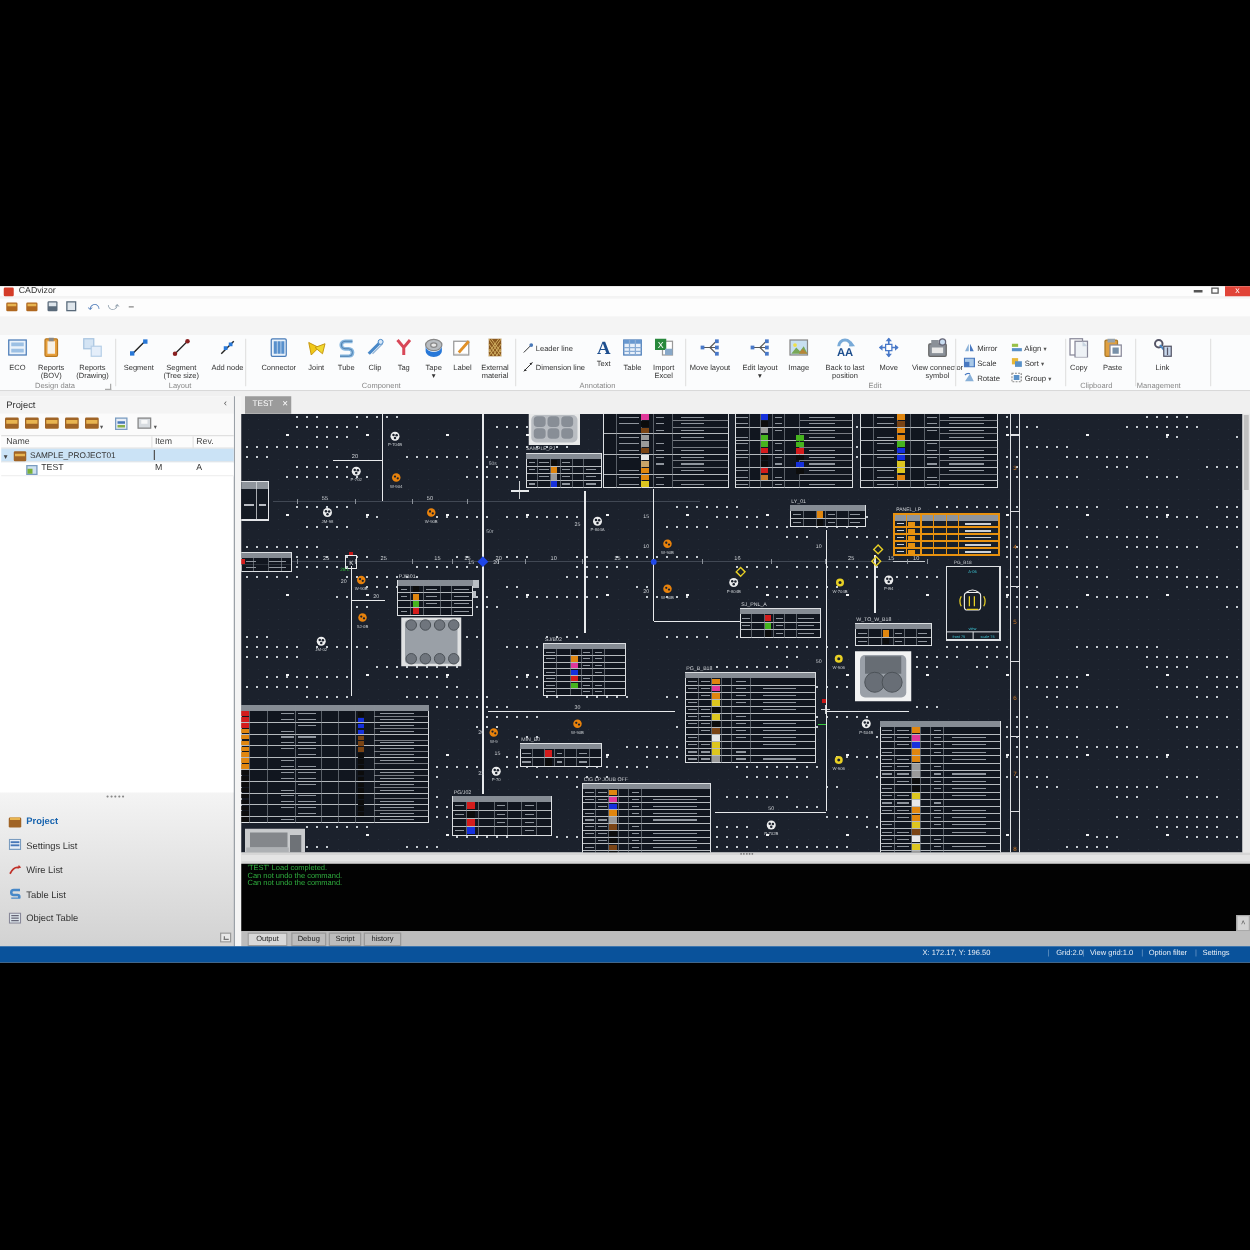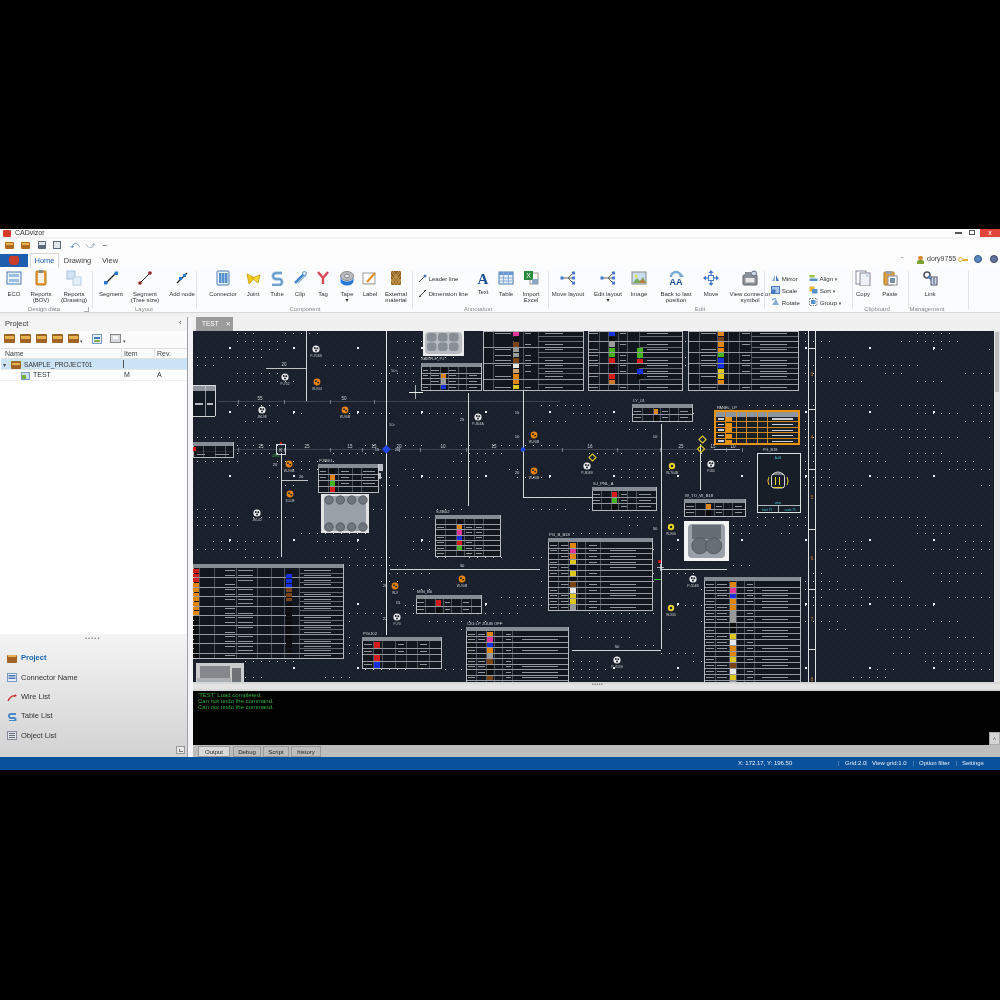--- a/index.html
+++ b/index.html
@@ -24,40 +24,20 @@
       </div>
 <div class="abs" style="left:38px;top:2px;width:8px;height:8px;background:#5a6a7a;border-radius:1px">
         <div style="margin:1px 1px 0;height:3px;background:#dfe6ec"></div>
       </div>
 <div class="abs" style="left:53px;top:2px;width:8px;height:8px;border:1px solid #5a6a7a;background:#dfe6ec"></div>
 <div class="abs" style="left:70px;top:2px;width:10px;height:8px;color:#4a78b8;font-size:9px;line-height:8px">⤺</div>
 <div class="abs" style="left:86px;top:2px;width:10px;height:8px;color:#8a9aa8;font-size:9px;line-height:8px">⤻</div>
 <div class="abs" style="left:103px;top:6px;width:4px;height:1px;background:#888"></div>
 </div>
 
-<div class="abs" style="left:0;top:24px;width:1000px;height:15px;background:#fdfdfd">
-<div class="abs" style="left:0;top:1px;width:28px;height:13px;background:#1d5fae">
-        <div class="abs" style="left:9px;top:2px;width:10px;height:9px;background:#c83c28;border-radius:2px 2px 4px 4px"></div>
-      </div>
-<div class="abs" style="left:30px;top:0;width:29px;height:15px;background:#fff;border:1px solid #d8d8d8;border-bottom:none;font-size:7.5px;color:#1d5fae;text-align:center;line-height:14px">Home</div>
-<div class="abs" style="left:63px;top:1px;width:29px;height:14px;font-size:7.5px;color:#444;text-align:center;line-height:13px">Drawing</div>
-<div class="abs" style="left:99px;top:1px;width:22px;height:14px;font-size:7.5px;color:#444;text-align:center;line-height:13px">View</div>
-<div class="abs" style="left:901px;top:2px;font-size:8px;color:#666">ˇ</div>
-<div class="abs" style="left:917px;top:3px;width:7px;height:8px">
-        <div style="width:5px;height:4px;background:#d88830;border-radius:2px;margin:0 auto"></div>
-        <div style="width:7px;height:4px;background:#7aa030;border-radius:2px 2px 0 0"></div>
-      </div>
-<div class="abs" style="left:927px;top:2px;font-size:7px;color:#444">dory9755</div>
-<div class="abs" style="left:958px;top:3px;width:10px;height:7px">
-        <div style="position:absolute;left:0;top:1px;width:5px;height:5px;border:1.5px solid #d8b028;border-radius:50%"></div>
-        <div style="position:absolute;left:5px;top:3px;width:5px;height:1.5px;background:#d8b028"></div>
-      </div>
-<div class="abs" style="left:974px;top:2px;width:8px;height:8px;background:#5888c0;border-radius:50%;border:1px solid #38597e"></div>
-<div class="abs" style="left:990px;top:2px;width:8px;height:8px;background:#6276a0;border-radius:50%;border:1px solid #38415e"></div>
-</div>
 
 <div class="abs" style="left:0;top:39px;width:1000px;height:45px;background:#fbfcfd;border-bottom:1px solid #d9d9d9">
 
 <div class="abs" style="left:-6px;top:2px;width:40px;text-align:center"><div style="display:inline-block;width:16px;height:16px;position:relative"><svg width="16" height="16">
             <rect x="1" y="2" width="14" height="12" fill="#eaf2fa" stroke="#4a7cb8"></rect>
             <rect x="3" y="4" width="10" height="3" fill="#9cc0e4"></rect>
             <rect x="3" y="9" width="10" height="3" fill="#9cc0e4"></rect>
           </svg></div><div style="font-size:6px;color:#333;line-height:6.5px;margin-top:1px">ECO</div></div>
 
 <div class="abs" style="left:21px;top:2px;width:40px;text-align:center"><div style="display:inline-block;width:16px;height:16px;position:relative"><svg width="16" height="16">
@@ -357,37 +337,37 @@
 <div class="abs" style="left:85px;top:1px;font-size:6px;color:#888;letter-spacing:1px">•••••</div>
 
 <div class="abs" style="left:7px;top:14.0px;height:12px"><span style="display:inline-block;vertical-align:middle"><div style="width:10px;height:8px;background:#a06426;border-radius:1px">
             <div style="margin:2px 1px 0;height:2.5px;background:#e8b450"></div>
           </div></span><span style="font-size:7.5px;color:#1763ae;font-weight:bold;vertical-align:middle;margin-left:4px">Project</span></div>
 
 <div class="abs" style="left:7px;top:33.4px;height:12px"><span style="display:inline-block;vertical-align:middle"><svg width="10" height="9">
             <rect x="0.5" y="0.5" width="9" height="8" fill="#e8eef6" stroke="#7a9cc0"></rect>
             <rect x="1.5" y="2" width="7" height="1.5" fill="#4878b8"></rect>
             <rect x="1.5" y="4.5" width="7" height="1.5" fill="#4878b8"></rect>
-          </svg></span><span style="font-size:7.5px;color:#333;font-weight:normal;vertical-align:middle;margin-left:4px">Connector Name</span></div>
+          </svg></span><span style="font-size:7.5px;color:#333;font-weight:normal;vertical-align:middle;margin-left:4px">Settings List</span></div>
 
 <div class="abs" style="left:7px;top:52.8px;height:12px"><span style="display:inline-block;vertical-align:middle"><svg width="10" height="9">
             <path d="M1 8 Q4 2 8 3" fill="none" stroke="#c03028" stroke-width="1.4"></path>
             <path d="M8 1 l2 2 -3 1 z" fill="#c03028"></path>
           </svg></span><span style="font-size:7.5px;color:#333;font-weight:normal;vertical-align:middle;margin-left:4px">Wire List</span></div>
 
 <div class="abs" style="left:7px;top:72.19999999999999px;height:12px"><span style="display:inline-block;vertical-align:middle"><svg width="10" height="9">
             <path d="M9 2 H4 a2,2 0 0 0 0,4 h3 a1.5,1.5 0 0 1 0,3 H2" fill="none" stroke="#4888c8" stroke-width="2"></path>
           </svg></span><span style="font-size:7.5px;color:#333;font-weight:normal;vertical-align:middle;margin-left:4px">Table List</span></div>
 
 <div class="abs" style="left:7px;top:91.6px;height:12px"><span style="display:inline-block;vertical-align:middle"><svg width="10" height="9">
             <rect x="0.5" y="0.5" width="9" height="8" fill="#dce4ea" stroke="#889"></rect>
             <line x1="2" y1="2.5" x2="8" y2="2.5" stroke="#667"></line>
             <line x1="2" y1="4.5" x2="8" y2="4.5" stroke="#667"></line>
             <line x1="2" y1="6.5" x2="8" y2="6.5" stroke="#667"></line>
-          </svg></span><span style="font-size:7.5px;color:#333;font-weight:normal;vertical-align:middle;margin-left:4px">Object List</span></div>
+          </svg></span><span style="font-size:7.5px;color:#333;font-weight:normal;vertical-align:middle;margin-left:4px">Object Table</span></div>
 <div class="abs" style="left:176px;top:112px;width:9px;height:8px;border:1px solid #999;background:#e8e8e8">
         <div style="margin:1.5px;border-bottom:1px solid #777;border-left:1px solid #777;height:3px"></div>
       </div>
 </div>
 
 <div class="abs" style="left:193px;top:88px;width:807px;height:14px;background:#f0f0f0">
 <div class="abs" style="left:3px;top:0;width:37px;height:14px;background:#9b9b9b;color:#fff;font-size:6.5px;line-height:14px"><span style="margin-left:6px">TEST</span><span style="margin-left:7px;font-size:6px">✕</span></div>
 </div>
 
 <svg width="801" height="351" viewBox="0 0 801 351" style="position:absolute;left:193px;top:102px" shape-rendering="crispEdges" font-family="Liberation Sans, sans-serif">

